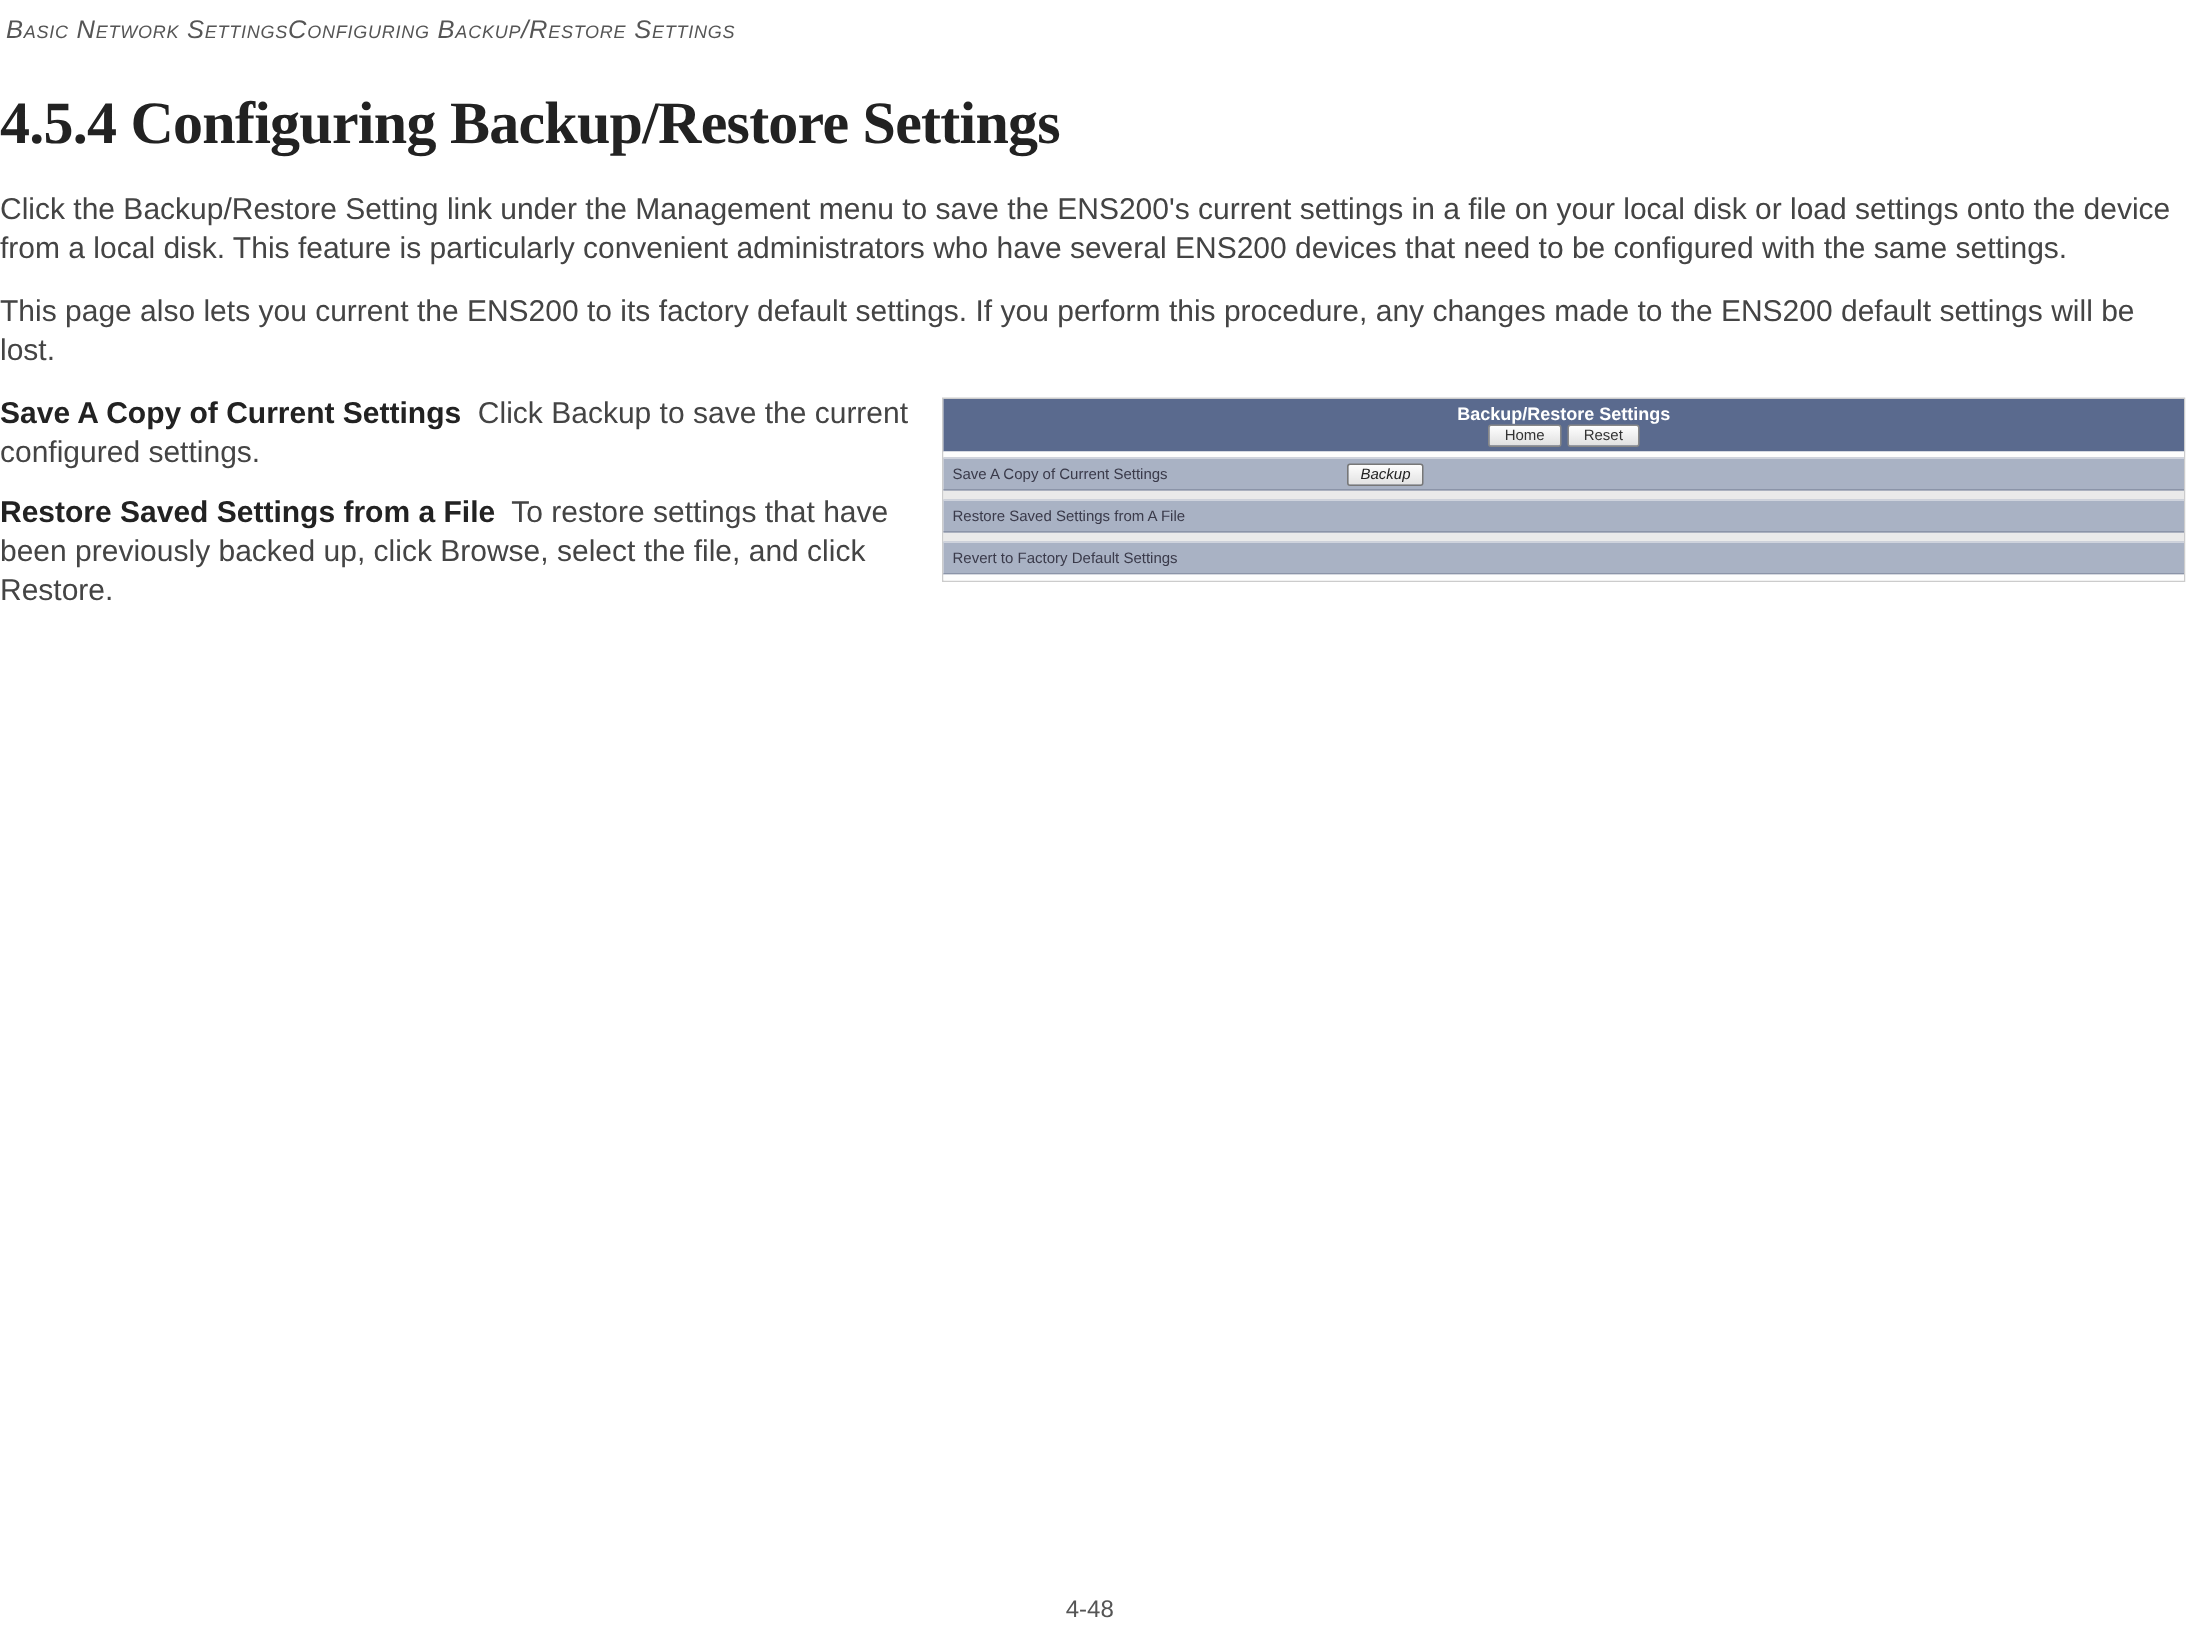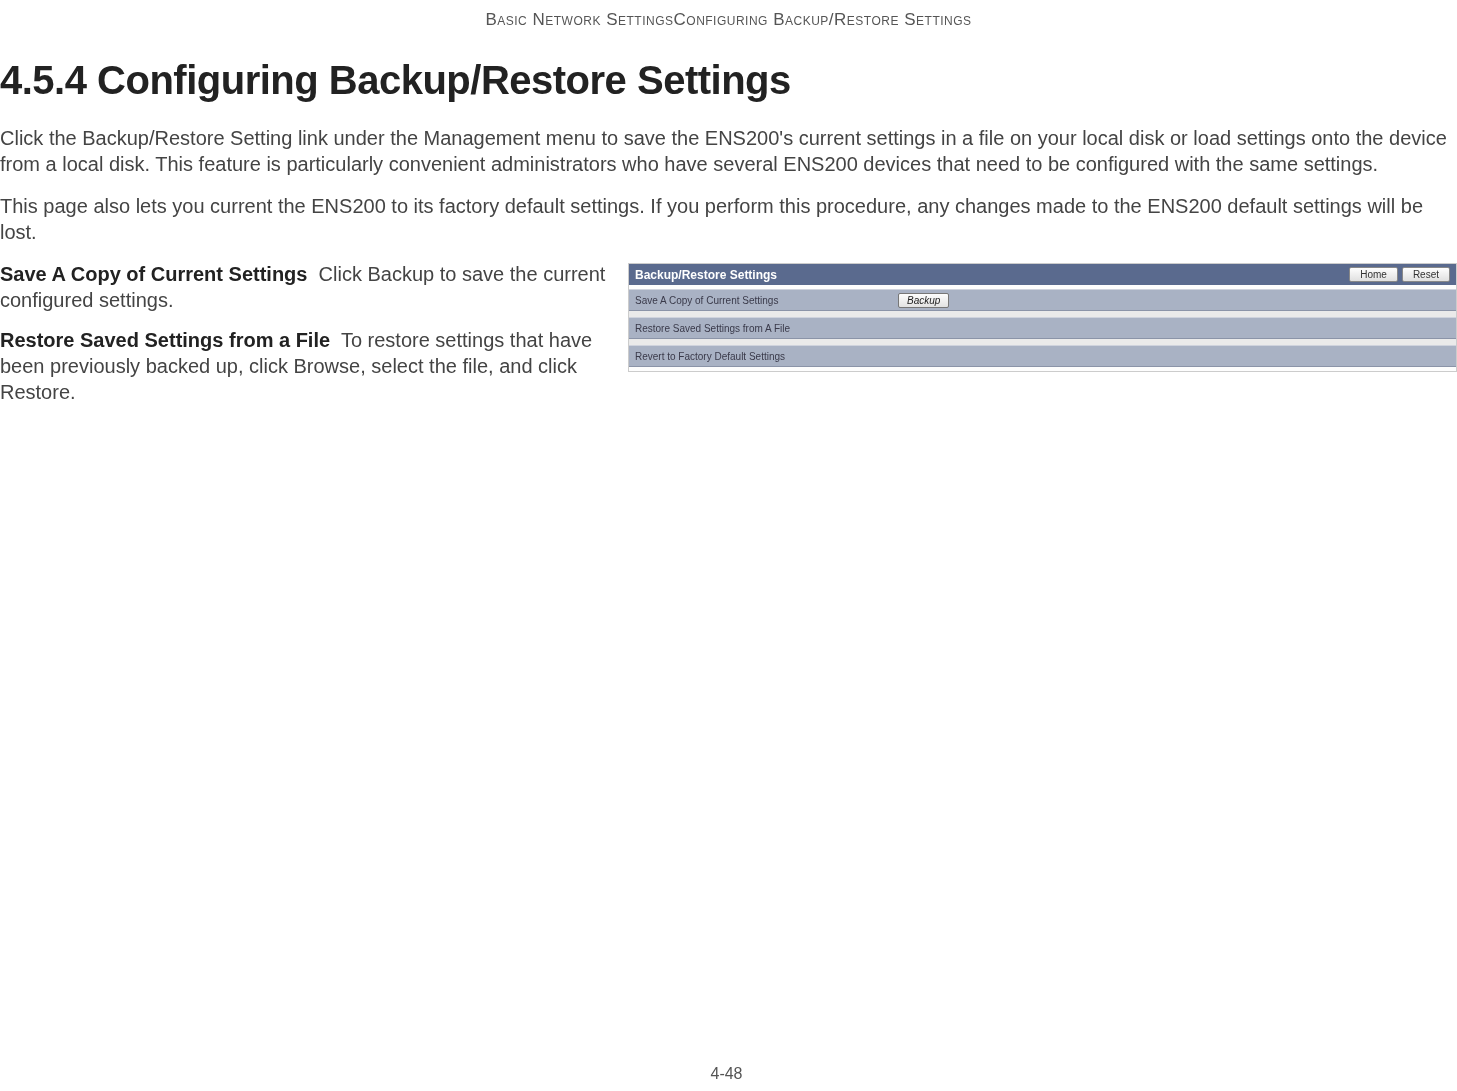--- a/index.html
+++ b/index.html
@@ -11,29 +11,30 @@
       font-family: Arial, Helvetica, sans-serif;
       background: #fff;
       width: 1457px;
       height: 1091px;
       position: relative;
       padding: 10px 0;
       color: #333;
     }
     .header-row {
       display: flex;
-      justify-content: center;
+      justify-content: flex-start;
       font-variant: small-caps;
       font-size: 17px;
       color: #555;
       padding: 0 4px;
       letter-spacing: 0.5px;
+      font-style: italic;
     }
     .section-heading {
-      font-family: Liberation Sans, sans-serif;
+      font-family: Liberation Serif, serif;
       font-size: 40px;
       font-weight: bold;
       color: #222;
       margin-top: 28px;
       margin-bottom: 22px;
       letter-spacing: -0.5px;
     }
     .body-paragraph {
       font-size: 20px;
       color: #444;
@@ -70,20 +71,21 @@
     }
     .panel-header {
       display: flex;
       justify-content: space-between;
       align-items: center;
       background: #5a6a8e;
       color: #fff;
       padding: 3px 6px;
       font-weight: bold;
       font-size: 12px;
+      flex-direction: column;
     }
     .panel-header-buttons {
       display: flex;
       gap: 4px;
     }
     .panel-btn {
       background: linear-gradient(#fefefe, #e0e0e0);
       border: 1px solid #888;
       color: #333;
       font-size: 10px;

